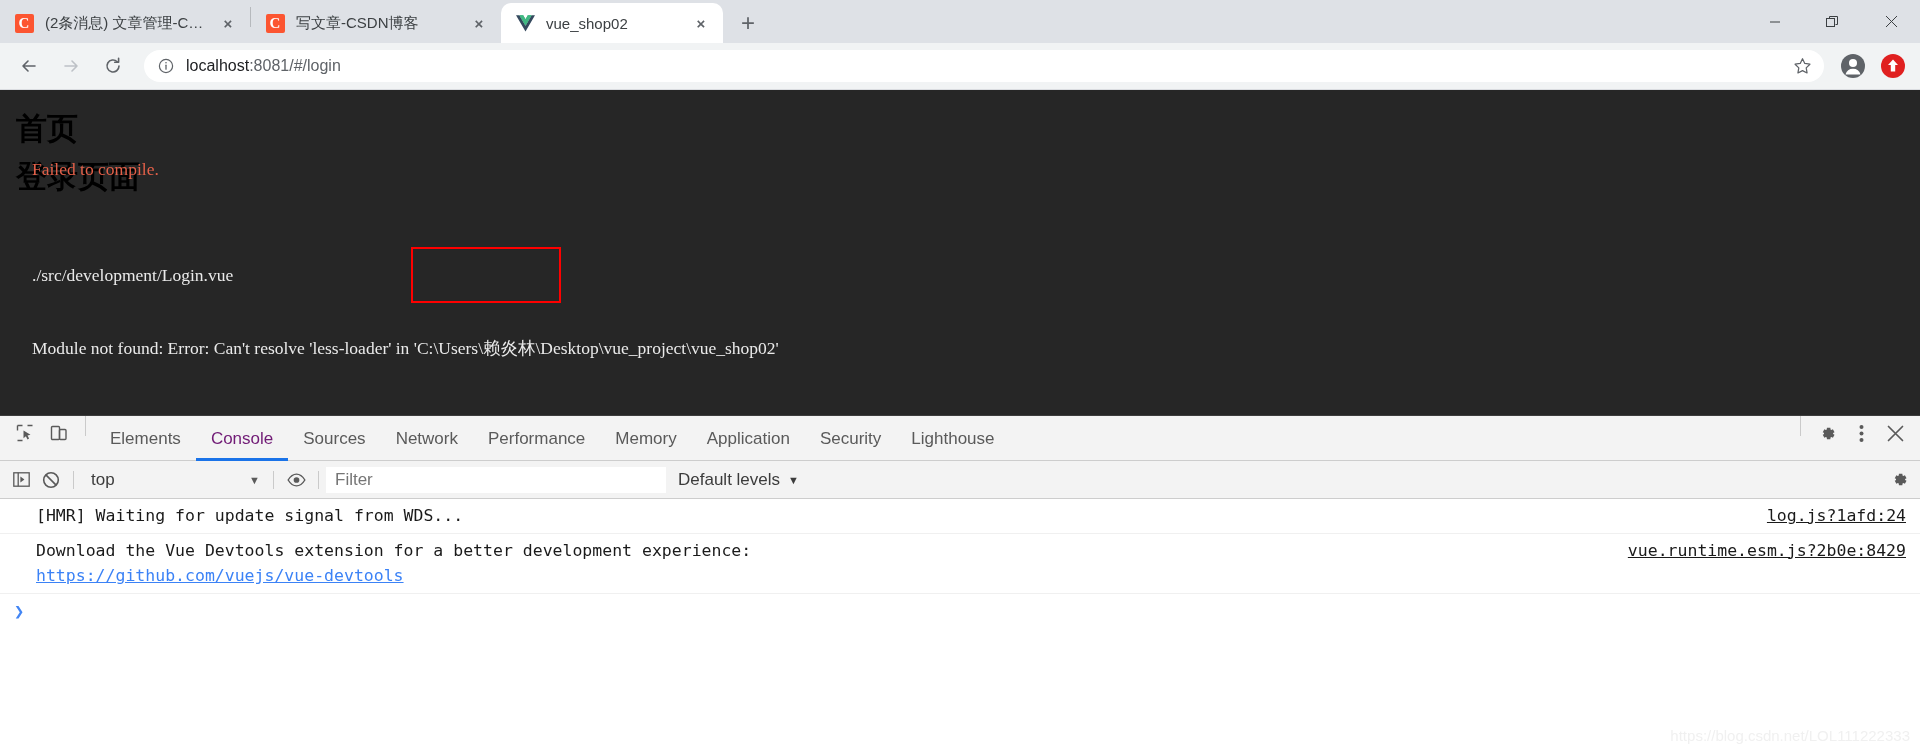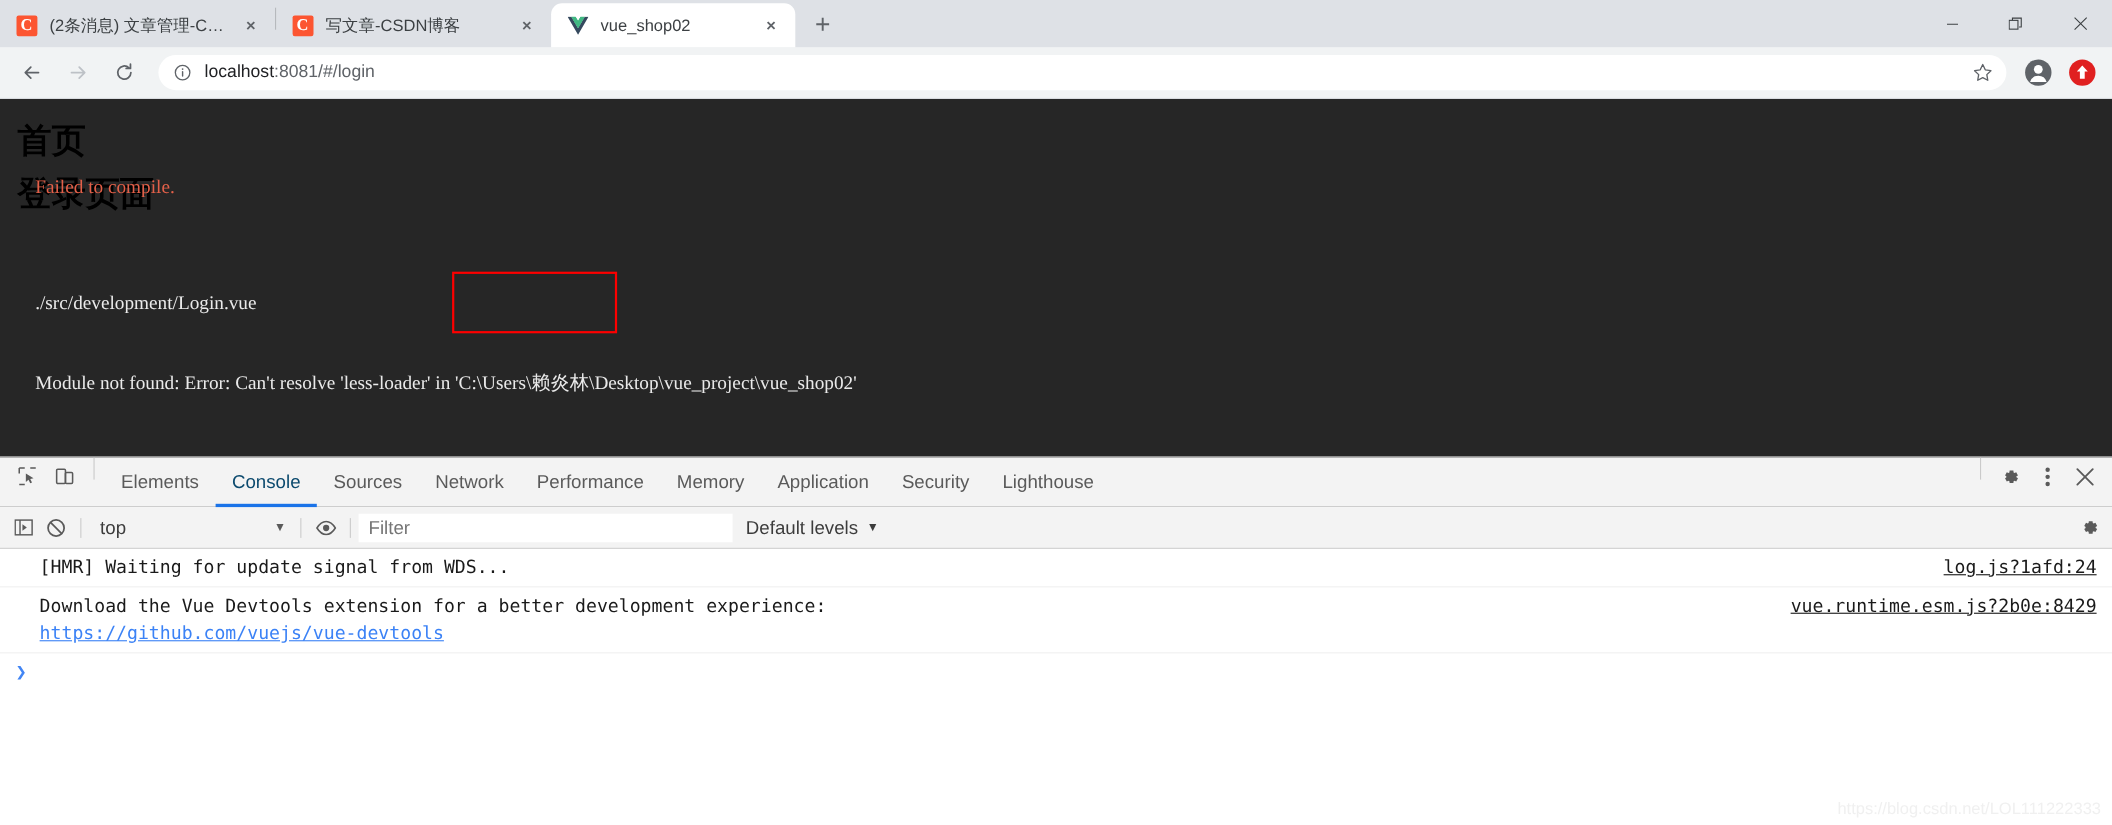--- a/index.html
+++ b/index.html
@@ -232,21 +232,21 @@
     margin: 0 9px;
   }
   .dt-tab {
     height: 45px;
     padding: 0 15px;
     display: flex; align-items: center;
     font-size: 17px;
     color: #5a5a5a;
     position: relative;
   }
-  .dt-tab.active { color: #0c4a6e; }
+  .dt-tab.active { color: #701a75; }
   .dt-tab.active::after {
     content: "";
     position: absolute;
     left: 0; right: 0; bottom: 0;
     height: 3px;
     background: #1a73e8;
   }
   .dt-spacer { flex: 1; }
 
   .console-toolbar {

